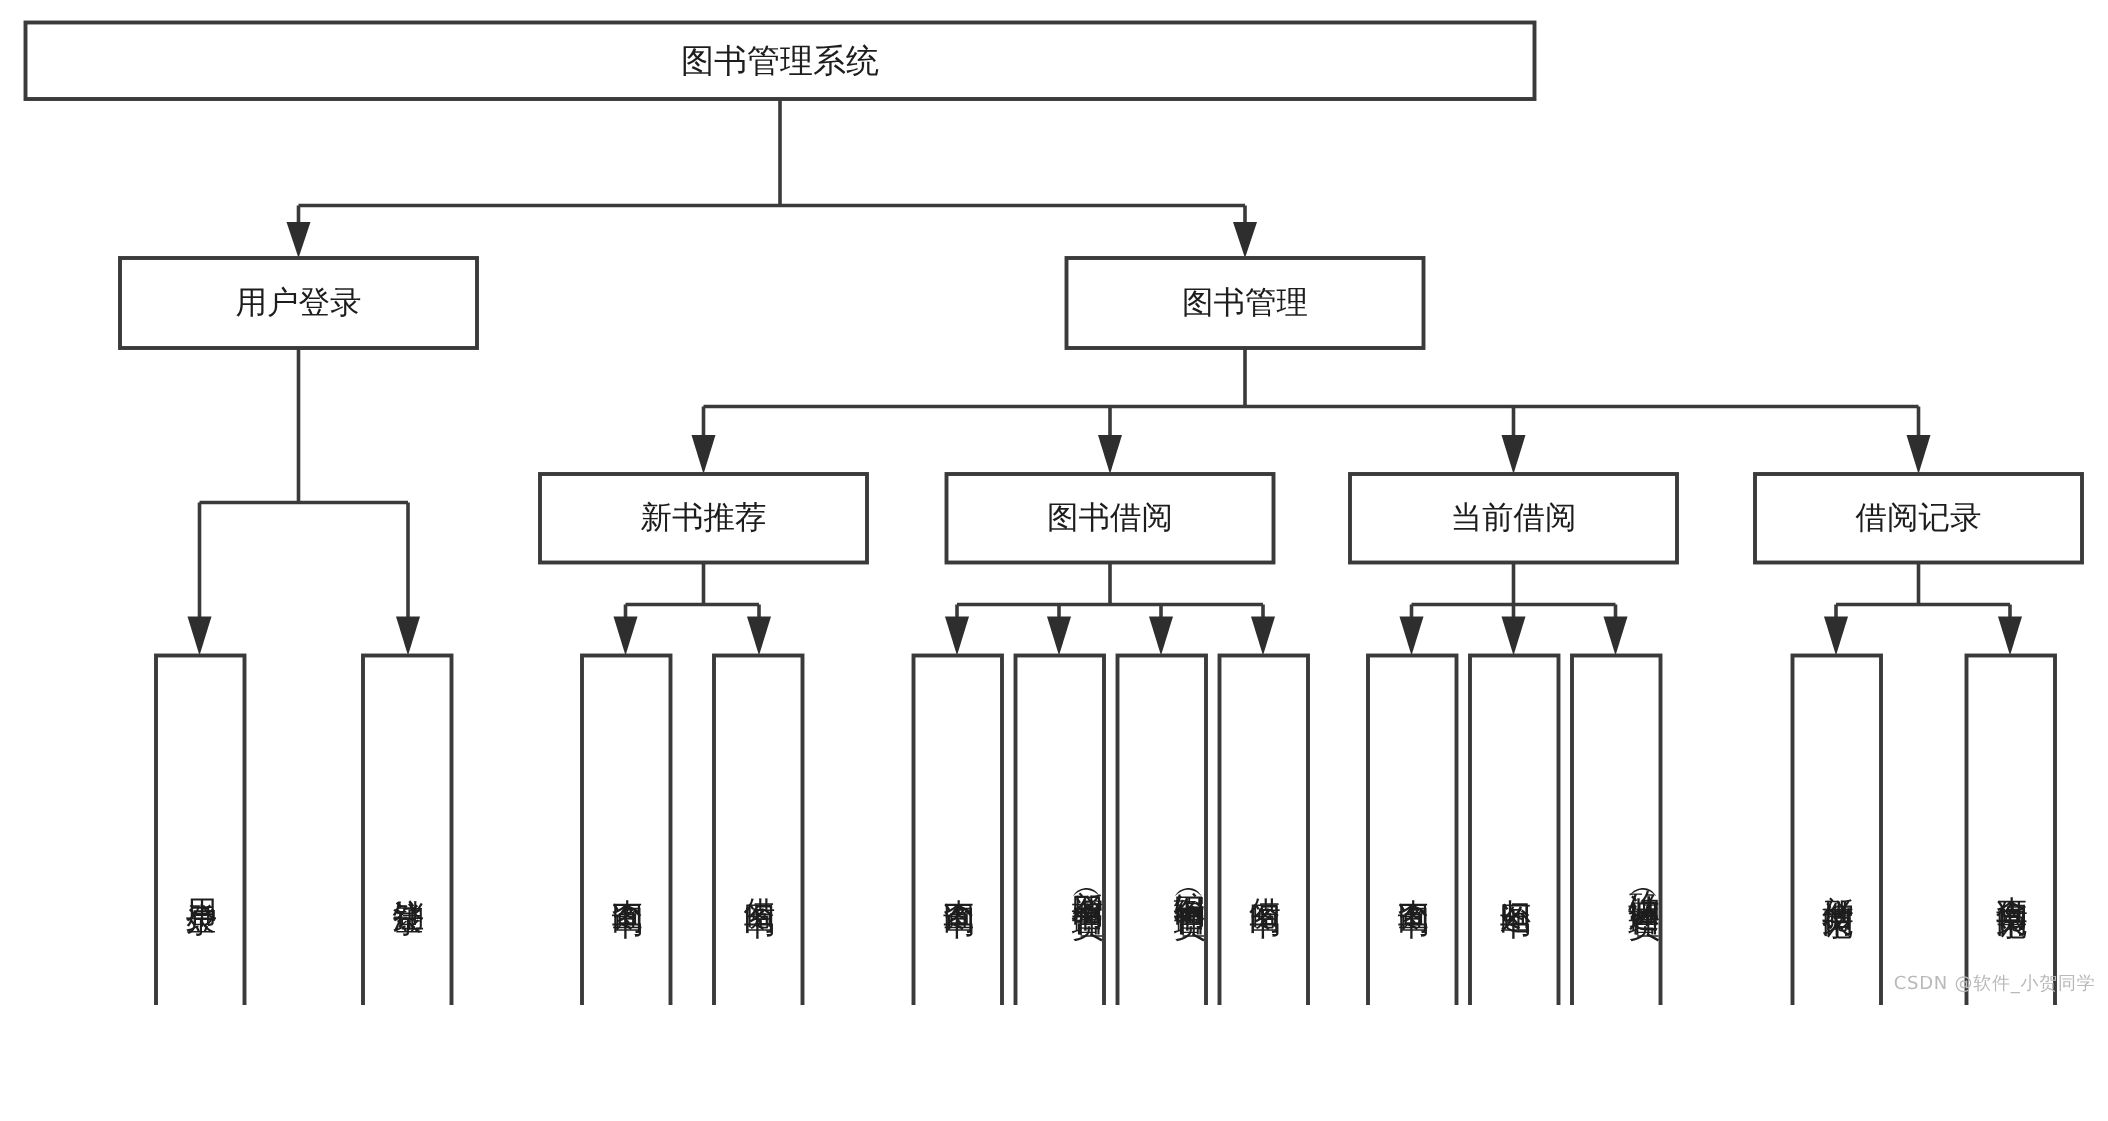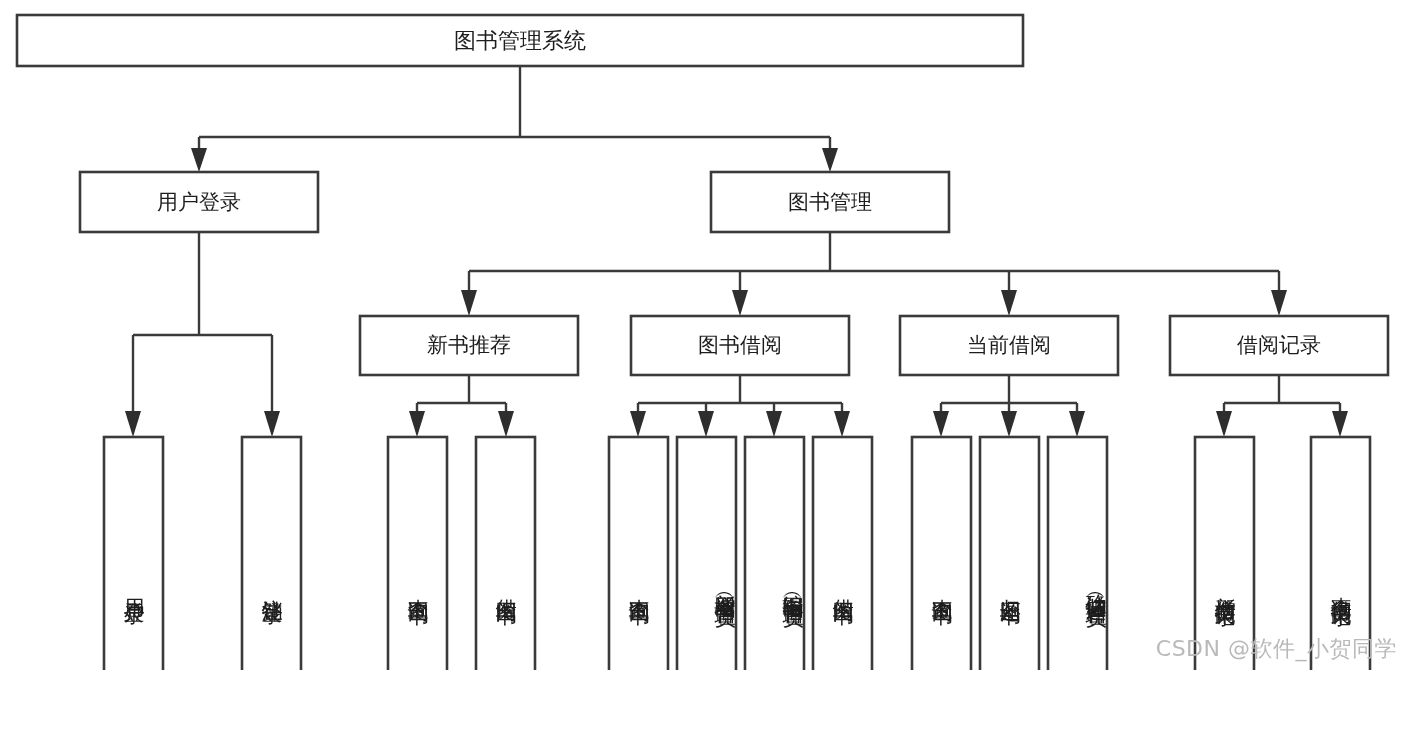--- a/index.html
+++ b/index.html
@@ -64,21 +64,21 @@
     letter-spacing: 2px;
     color: #1d1d1d;
     white-space: nowrap;
     pointer-events: none;
   }
   .watermark {
     position: absolute;
     right: 8px;
     bottom: 6px;
     font-family: "DejaVu Sans", "Liberation Sans", sans-serif;
-    font-size: 22px;
+    font-size: 12px;
     color: #b9b9b9;
     letter-spacing: 0.5px;
     white-space: nowrap;
   }
 </style>
 </head>
 <body>
 
 <div id="diagram-root">
 

